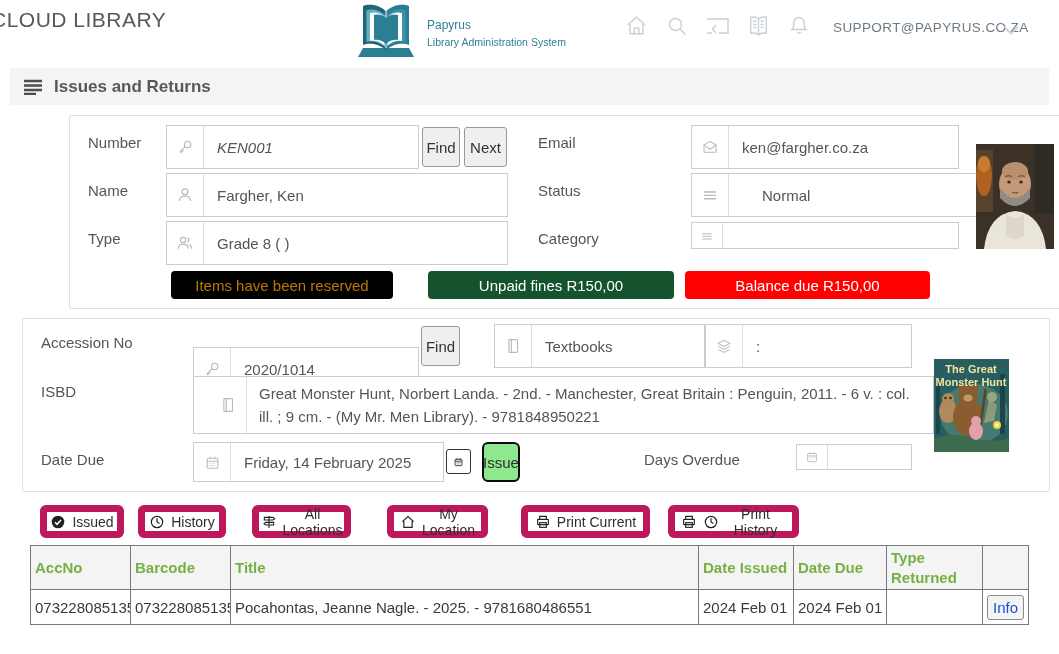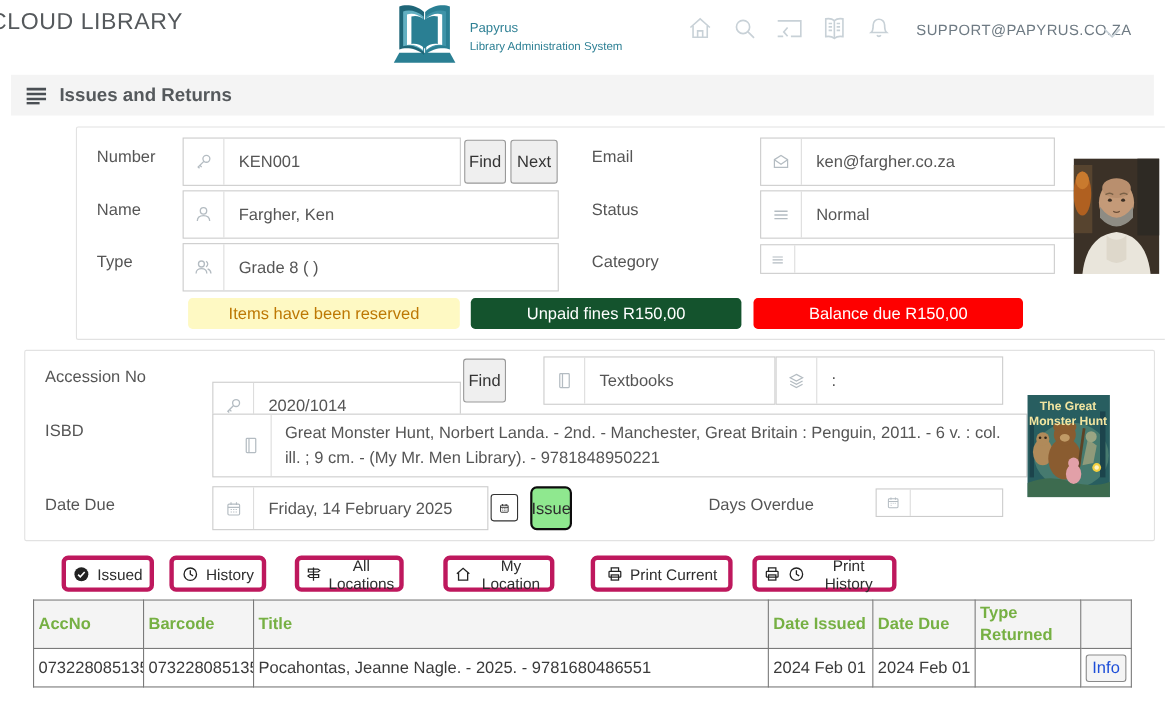--- a/index.html
+++ b/index.html
@@ -47,23 +47,23 @@
   .cover{position:absolute;left:911px;top:40px;width:75px;height:93px;}
 
   .btn-issue{position:absolute;left:459px;top:123px;width:38px;height:40px;background:#8fe88f;
         border:2px solid #0d0d0d;border-radius:6px;font-size:15px;color:#2d2d2d;
         display:flex;align-items:center;justify-content:center;box-sizing:border-box;cursor:pointer;}
   .btn-cal{position:absolute;left:423px;top:130px;width:25px;height:25px;background:#fff;
         border:1.5px solid #333;border-radius:3px;color:#222;display:flex;align-items:center;
         justify-content:center;box-sizing:border-box;cursor:pointer;}
 
   
-  .tbtn{position:absolute;top:505px;height:33px;background:#fff;border:4px solid #be185d;
+  .tbtn{position:absolute;top:505px;height:33px;background:#fff;border:7px solid #be185d;
         border-radius:6px;display:flex;align-items:center;justify-content:center;gap:6px;
-        font-size:14px;color:#2e2e2e;box-sizing:border-box;cursor:pointer;margin-left:16px;}
+        font-size:14px;color:#2e2e2e;box-sizing:border-box;cursor:pointer;}
   .tbtn svg{flex:0 0 auto;}
 
   
   table.grid{position:absolute;left:30px;top:545px;width:998px;border-collapse:collapse;
         table-layout:fixed;font-size:15px;}
   table.grid th,table.grid td{border:1px solid #7a7a7a;padding:2px 4px;overflow:hidden;
         white-space:nowrap;}
   table.grid th{background:#f4f4f4;color:#76b043;font-weight:700;text-align:left;height:39px;
         white-space:normal;line-height:1.3;}
   table.grid td{height:30px;color:#3a3a3a;background:#fff;}
@@ -146,21 +146,21 @@
       <svg width="18" height="16" viewBox="0 0 18 16" stroke="currentColor" stroke-width="2.4">
         <path d="M0 2 h18 M0 6.5 h18 M0 11 h18 M0 15 h12"></path>
       </svg>
     </span>
     <span class="ttl">Issues and Returns</span>
   </div>
 
   <div class="panel p-member">
 
     <div class="flabel" style="left:18px;top:18px;">Number</div>
-    <div class="igroup" style="left:96px;top:9px;width:253px;height:44px;">
+    <div class="igroup" style="left:96px;top:9px;width:253px;height:44px;font-style:italic;">
       <span class="icell">
         <svg width="18" height="18" viewBox="0 0 24 24" fill="none" stroke="currentColor" stroke-width="1.6">
           <circle cx="15.5" cy="8.5" r="4.2"></circle>
             <path d="M12.4 11.6 L5 19 M7.6 16.4 l2.2 2.2 M5.6 18.4 l1.6 1.6"></path>
         </svg>
       </span>
       <span class="ival">KEN001</span>
     </div>
     <button class="btn-gray" style="left:352px;top:11px;width:38px;height:40px;">Find</button>
     <button class="btn-gray" style="left:394px;top:11px;width:43px;height:40px;">Next</button>
@@ -193,21 +193,21 @@
       <span class="icell">
         <svg width="18" height="18" viewBox="0 0 24 24" fill="none" stroke="currentColor" stroke-width="1.5">
           <path d="M4 9.5 L12 4.5 l8 5 V19 H4 Z"></path>
             <path d="M4 9.5 l8 5.5 8-5.5"></path>
         </svg>
       </span>
       <span class="ival">ken@fargher.co.za</span>
     </div>
 
     <div class="flabel" style="left:468px;top:66px;">Status</div>
-    <div class="igroup" style="left:621px;top:57px;width:296px;height:44px;">
+    <div class="igroup" style="left:621px;top:57px;width:296px;height:44px;gap:20px;">
       <span class="icell">
         <svg width="18" height="18" viewBox="0 0 24 24" fill="none" stroke="currentColor" stroke-width="1.8">
           <path d="M4 8 h16 M4 12.5 h16 M4 17 h16"></path>
         </svg>
       </span>
       <span class="ival">Normal</span>
     </div>
 
     <div class="flabel" style="left:468px;top:114px;">Category</div>
     <div class="igroup small" style="left:621px;top:106px;width:268px;height:27px;">
@@ -231,21 +231,21 @@
         <ellipse cx="39" cy="40" rx="16" ry="19" fill="#c49a78"></ellipse>
         <ellipse cx="39" cy="27" rx="13" ry="9" fill="#b98f6e"></ellipse>
         <path d="M24 44 Q39 64 54 44 L54 54 Q39 70 24 54 Z" fill="#8e8c84"></path>
         <ellipse cx="33" cy="38" rx="1.8" ry="1.5" fill="#3c2f24"></ellipse>
         <ellipse cx="45" cy="38" rx="1.8" ry="1.5" fill="#3c2f24"></ellipse>
         <path d="M29 33 q4 -2.5 7 0 M42 33 q4 -2.5 7 0" stroke="#7a6147" stroke-width="1.4" fill="none"></path>
         <path d="M36 48 q3 2 6 0" stroke="#6b4e38" stroke-width="1.2" fill="none"></path>
       </svg>
     </span>
 
-    <div class="badge" style="left: 101px; width: 247px; background: #fef9c3; color: rgb(189, 120, 4);">Items have been reserved</div>
+    <div class="badge" style="left: 101px; width: 222px; background: #000000; color: rgb(189, 120, 4);">Items have been reserved</div>
     <div class="badge" style="left: 358px; width: 246px; background: #14532d; color: rgb(255, 255, 255);">Unpaid fines R150,00</div>
     <div class="badge" style="left: 615px; width: 245px; background: rgb(254, 0, 0); color: rgb(255, 255, 255);">Balance due R150,00</div>
   </div>
 
   <div class="panel p-item">
 
     <div class="flabel" style="left:18px;top:15px;">Accession No</div>
     <div class="igroup" style="left:170px;top:5px;width:226px;height:44px;margin-top:23px;">
       <span class="icell">
         <svg width="18" height="18" viewBox="0 0 24 24" fill="none" stroke="currentColor" stroke-width="1.6">

